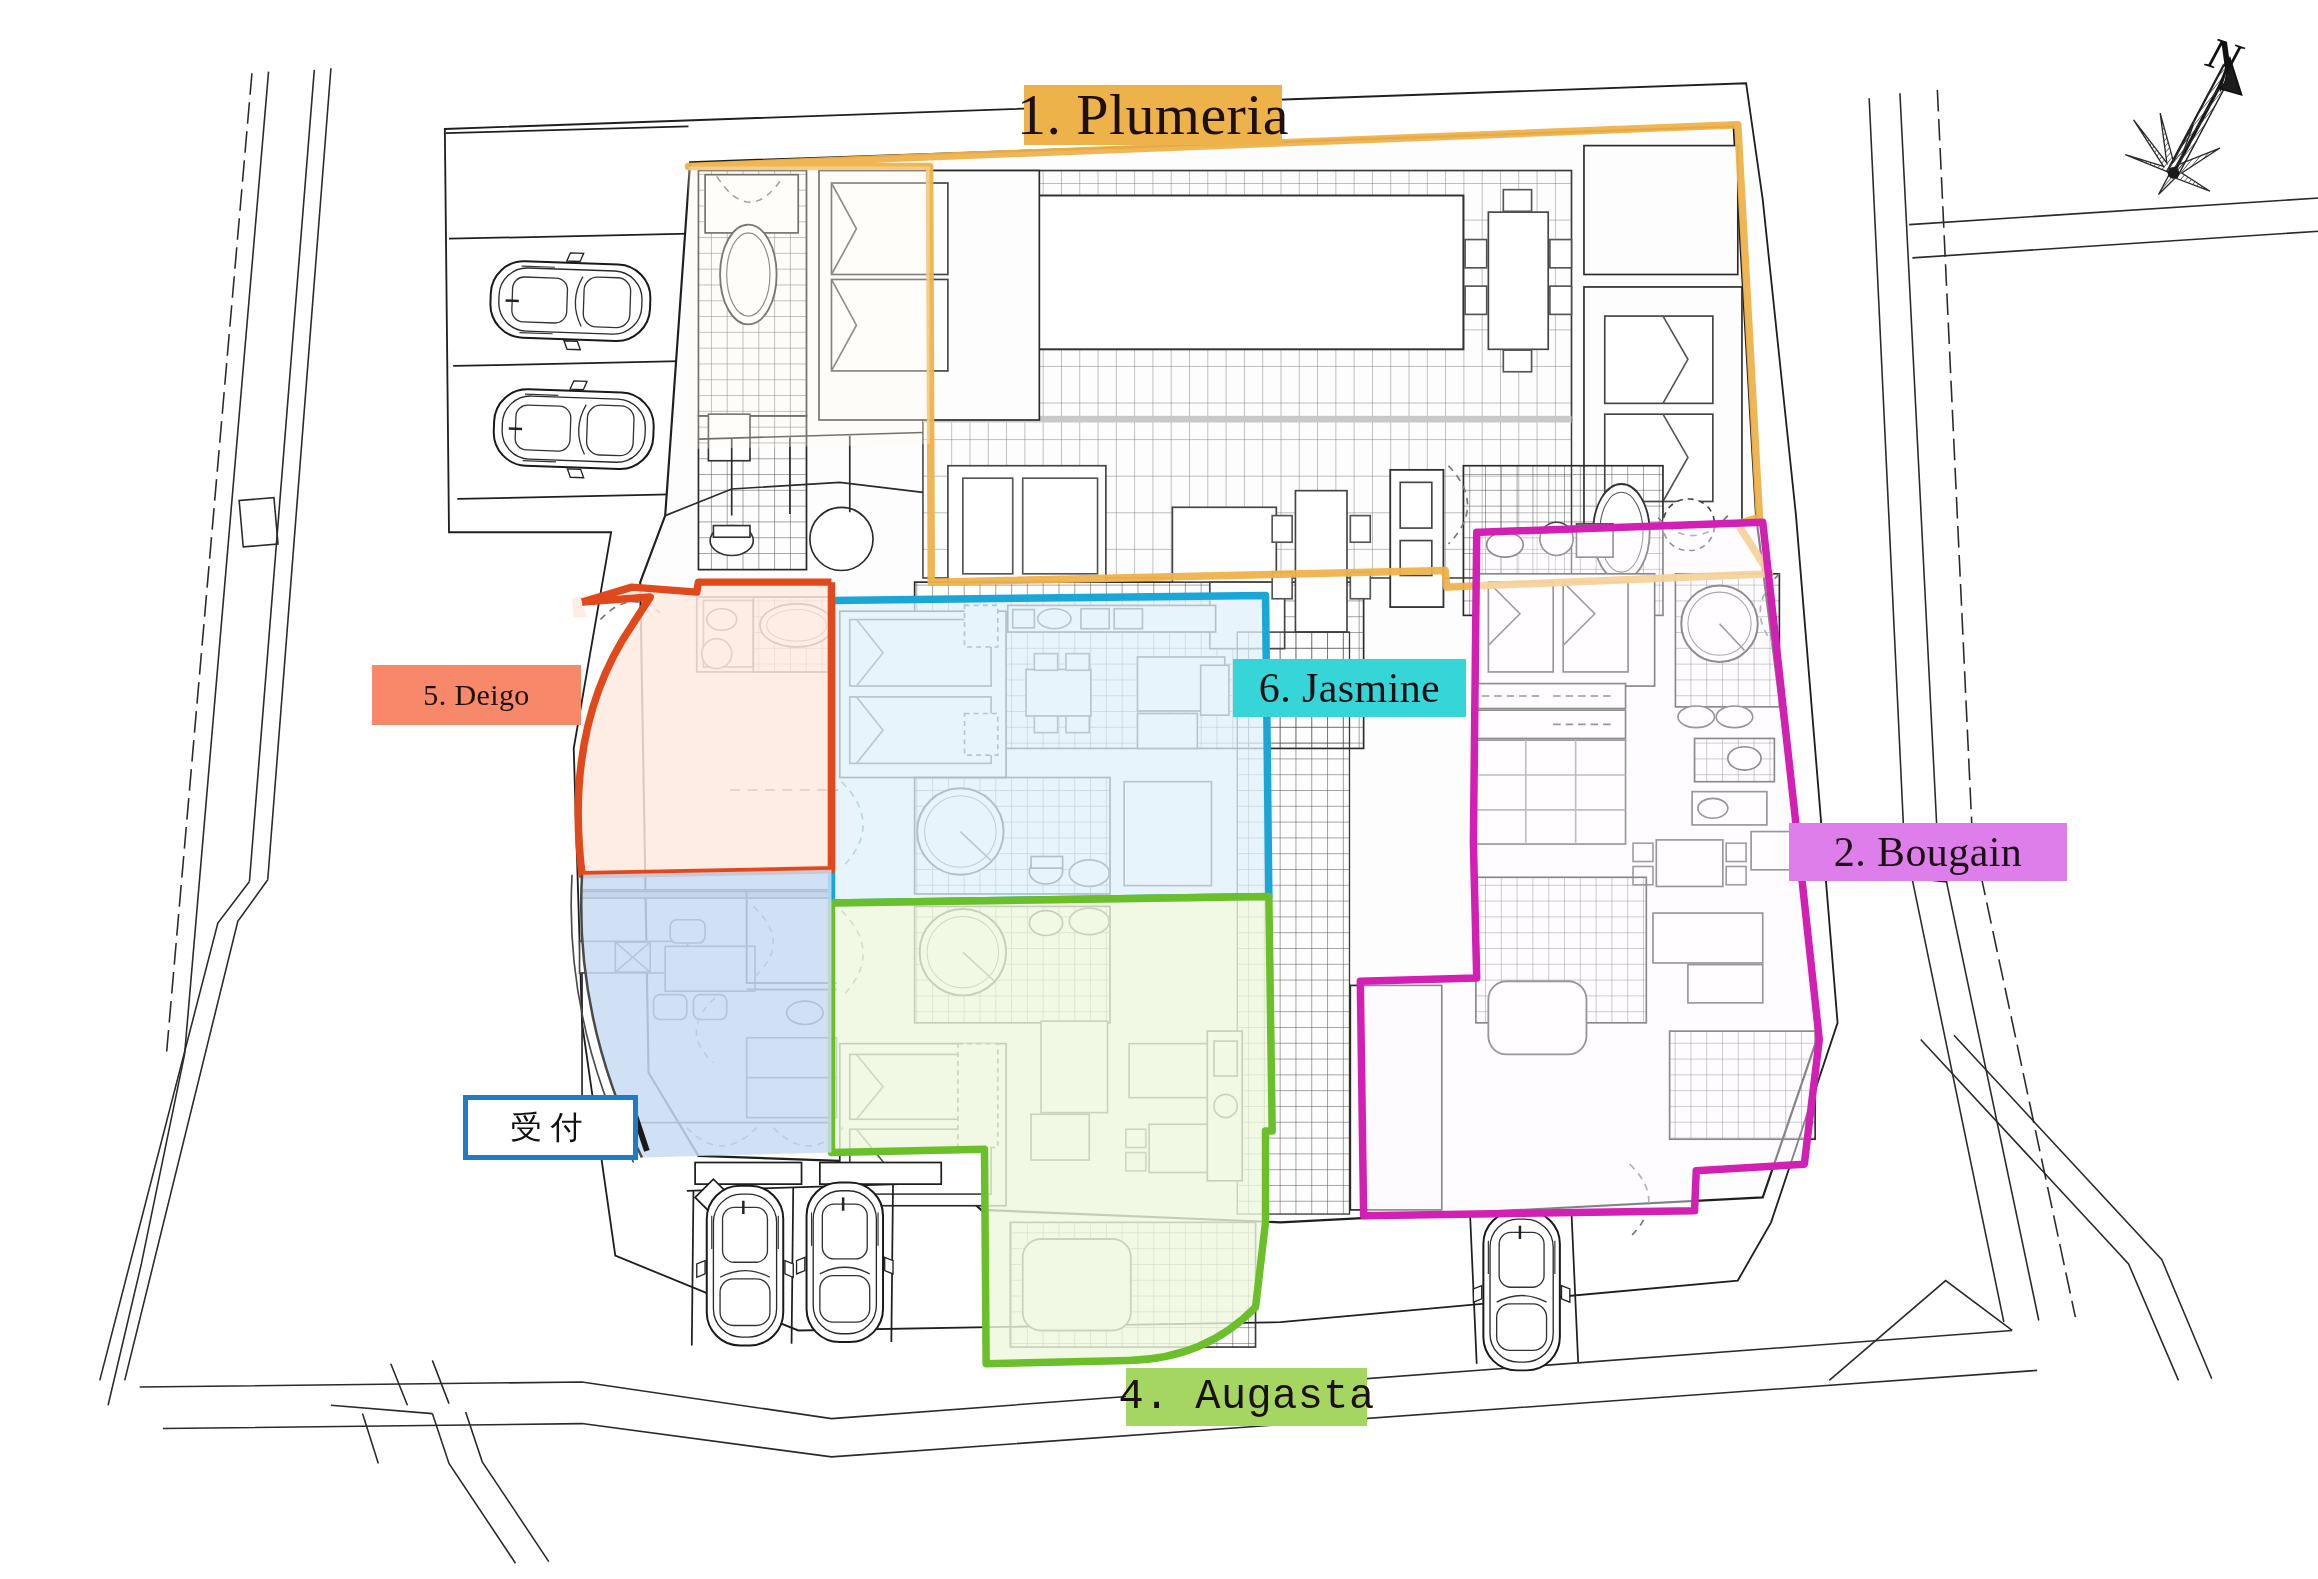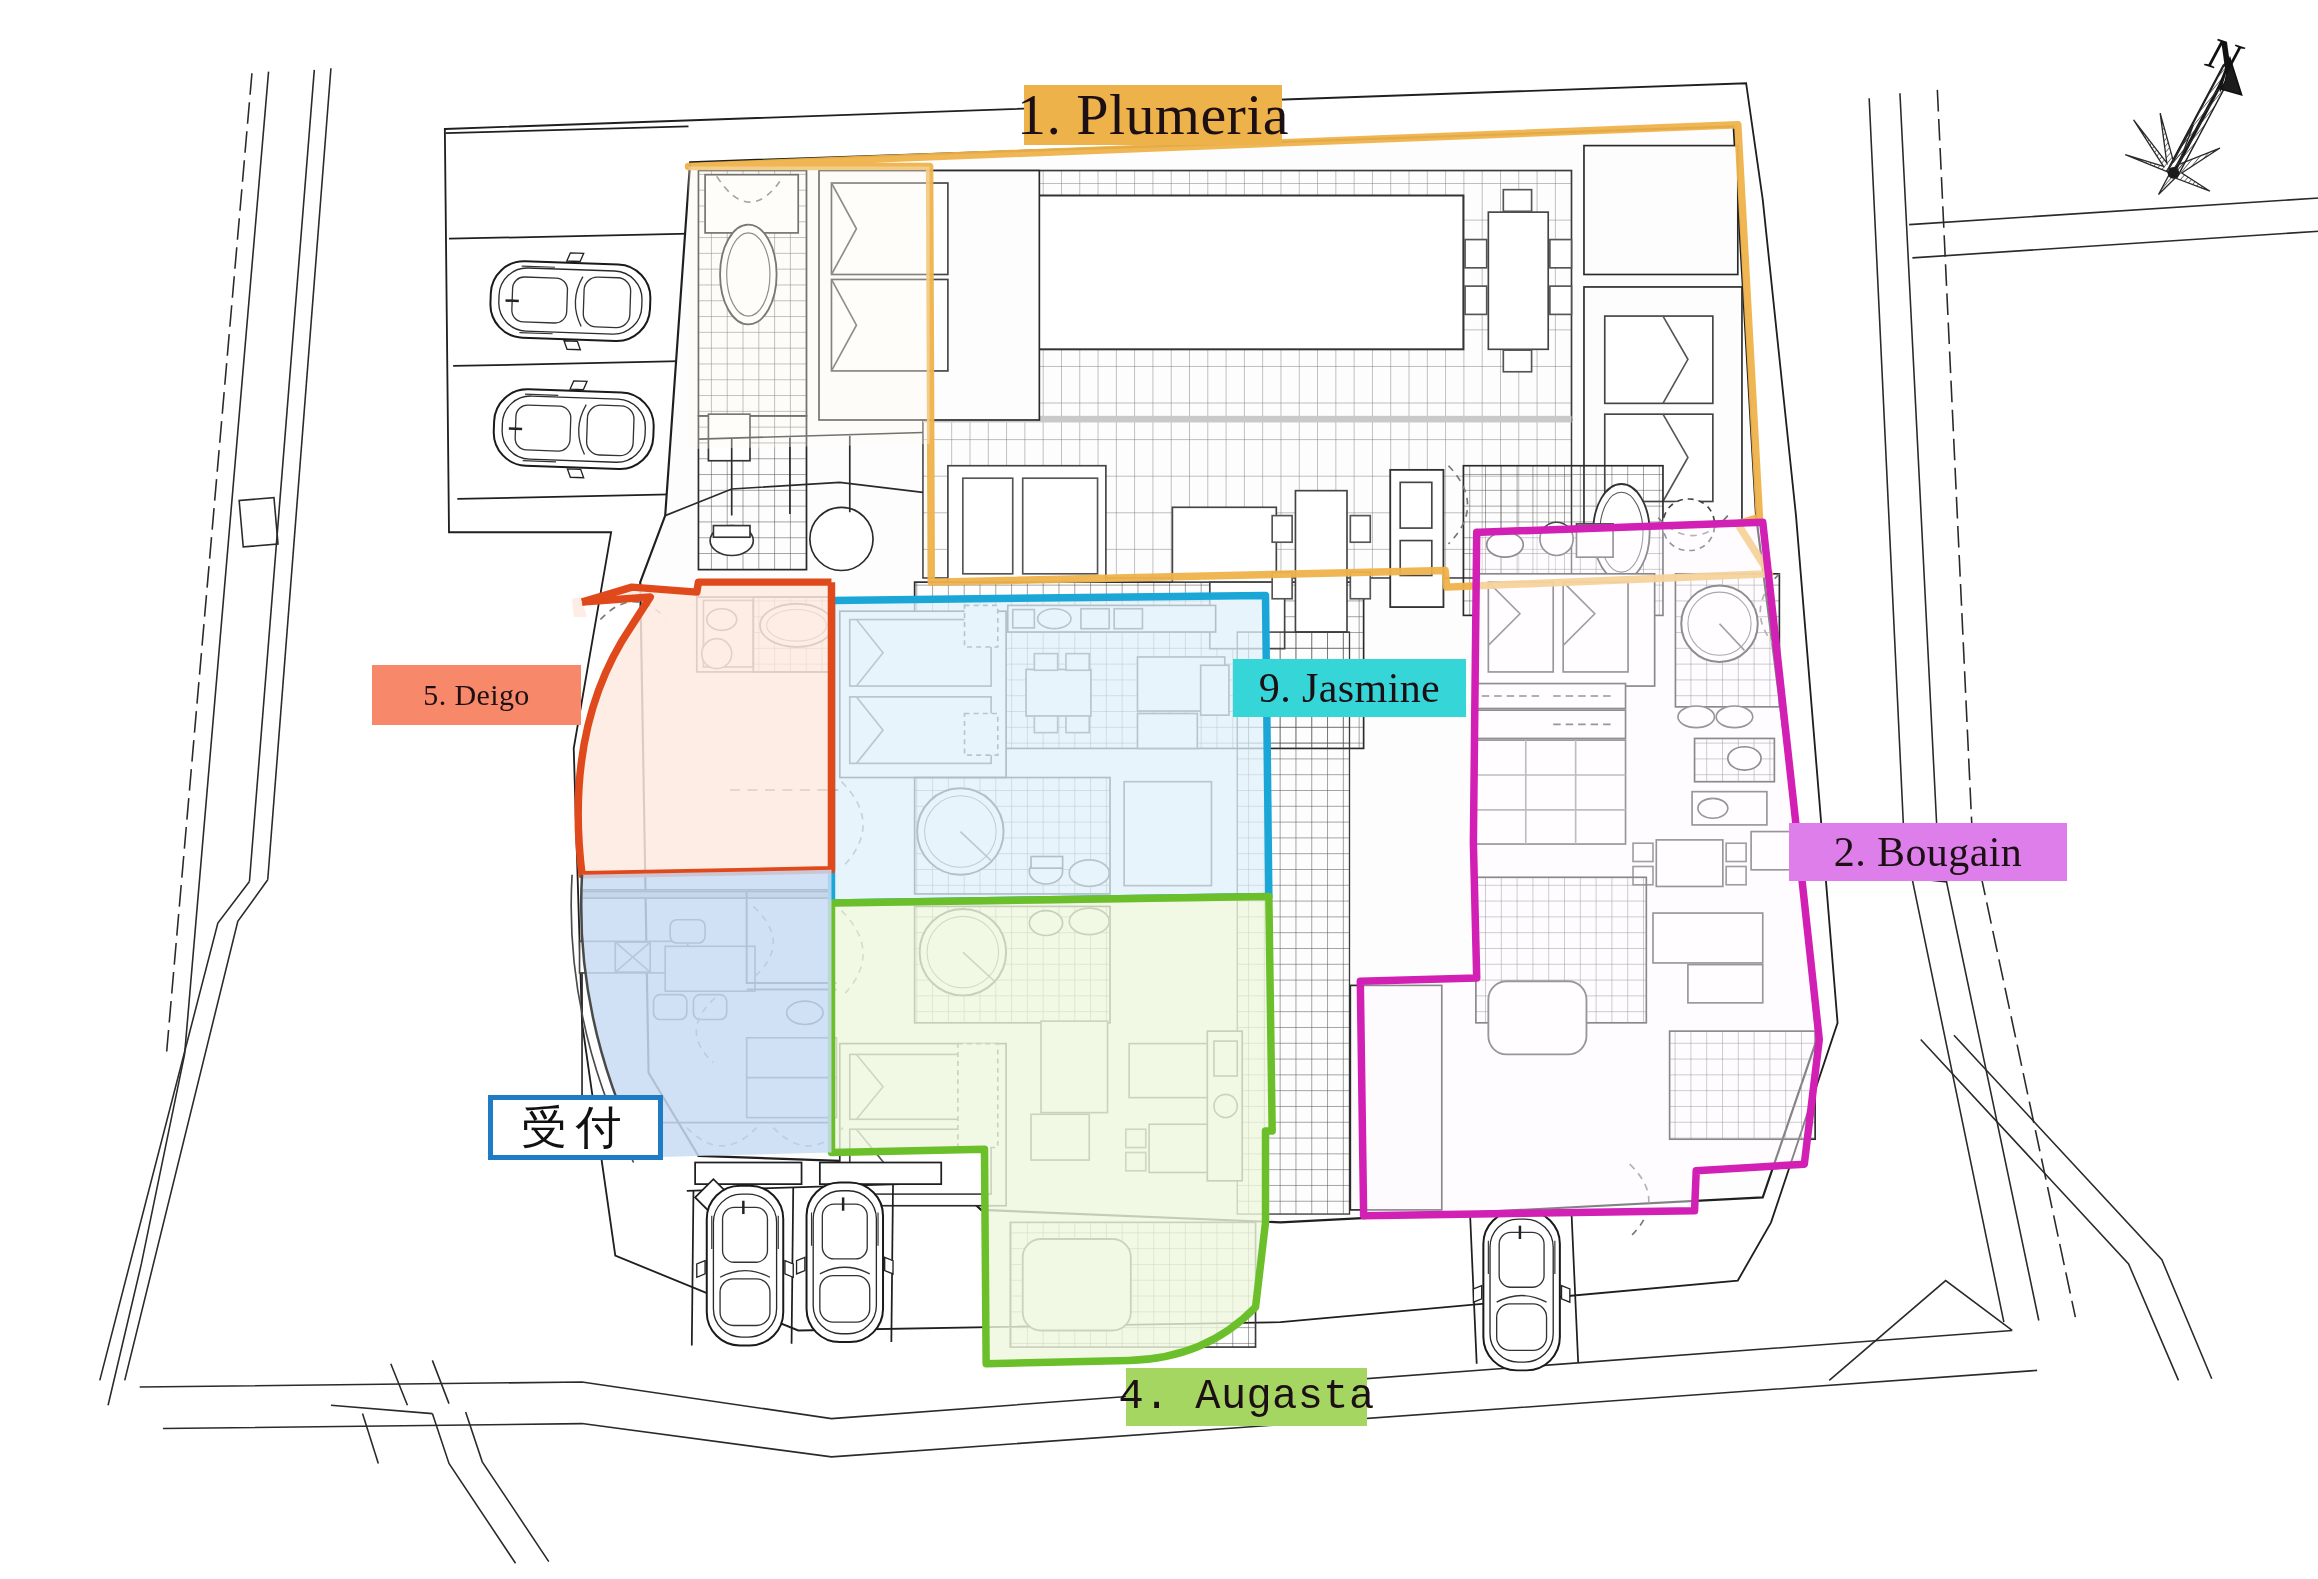--- a/index.html
+++ b/index.html
@@ -21,25 +21,25 @@
     line-height:1;
     z-index:40;
   }
   .tag-plumeria{left:1024px;top:85px;width:258px;height:60px;background:#eeb24a;font-size:58px;}
   .tag-jasmine {left:1233px;top:659px;width:233px;height:58px;background:#35d5d8;font-size:42px;}
   .tag-bougain {left:1789px;top:823px;width:278px;height:58px;background:#dd7eea;font-size:42px;}
   .tag-augasta {left:1126px;top:1368px;width:241px;height:58px;background:#a6d662;font-size:42px;font-family:Liberation Mono, monospace;}
   .tag-deigo   {left:372px; top:665px; width:209px;height:60px;background:#f8886a;font-size:30px;}
 
   .tag-reception{
-    position:absolute;left:488px;top:1095px;width:175px;height:65px;
+    position:absolute;left:463px;top:1095px;width:175px;height:65px;
     background:#ffffff;border:5px solid #1f7bc4;
     display:flex;align-items:center;justify-content:center;
     font-family:"DejaVu Sans","Liberation Sans",sans-serif;
-    font-size:46px;letter-spacing:8.3px;color:#111;
+    font-size:32px;letter-spacing:8.3px;color:#111;
     z-index:40;box-sizing:border-box;
   }
 
   
   .compass{position:absolute;left:2112px;top:15px;width:191px;height:183px;z-index:40;}
   .compass .nlabel{
     position:absolute;left:96px;top:15px;
     font-family:"Liberation Serif","DejaVu Serif",serif;
     font-size:45px;font-weight:700;font-style:italic;color:#111;
     transform:rotate(18deg);
@@ -458,20 +458,20 @@
       <path d="M142 52 L130 92 L136 80 Z" fill="#fff" stroke="#111" stroke-width="1.4"></path>
 
       <path d="M70 190 L16 168 L62 182 L26 126 L66 178 L58 118 L74 176 L98 132 L80 180
                L130 160 L84 190 L118 212 L76 196 L56 216 Z" fill="url(#hatch)" stroke="#2a2a2a" stroke-width="1.6"></path>
       <circle cx="74" cy="190" r="7" fill="#1a1a1a"></circle>
     </svg>
   </div>
 
   <div class="tag tag-plumeria">1. Plumeria</div>
   <div class="tag tag-bougain">2. Bougain</div>
-  <div class="tag tag-jasmine">9. Jasmine</div>
+  <div class="tag tag-jasmine">6. Jasmine</div>
   <div class="tag tag-augasta">4. Augasta</div>
   <div class="tag tag-deigo">5. Deigo</div>
 
   <div class="tag-reception">受付</div>
 
 </div>
 
 
 </body></html>

